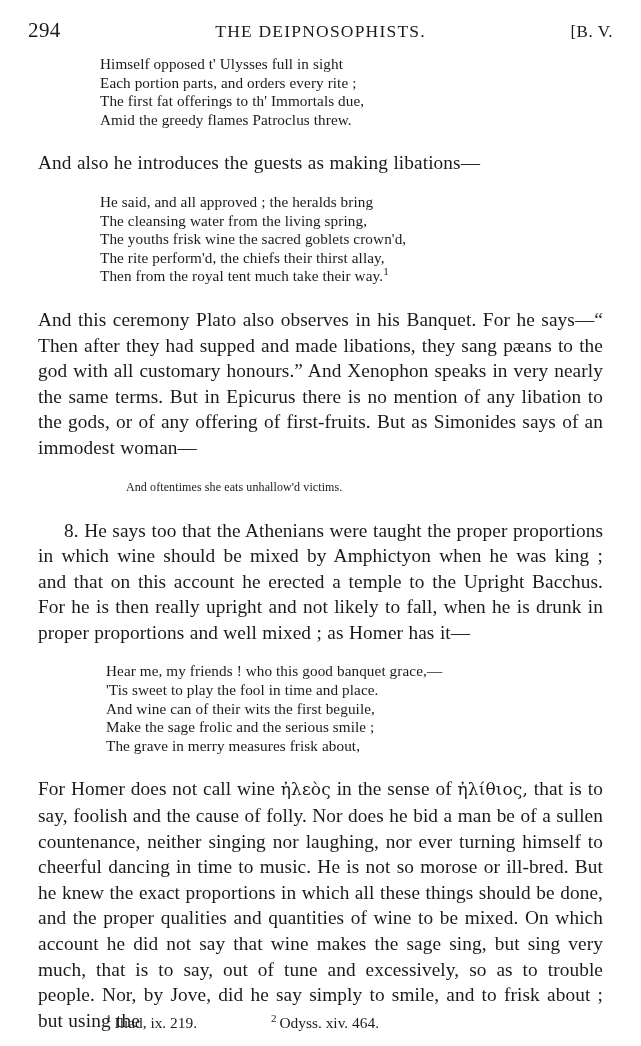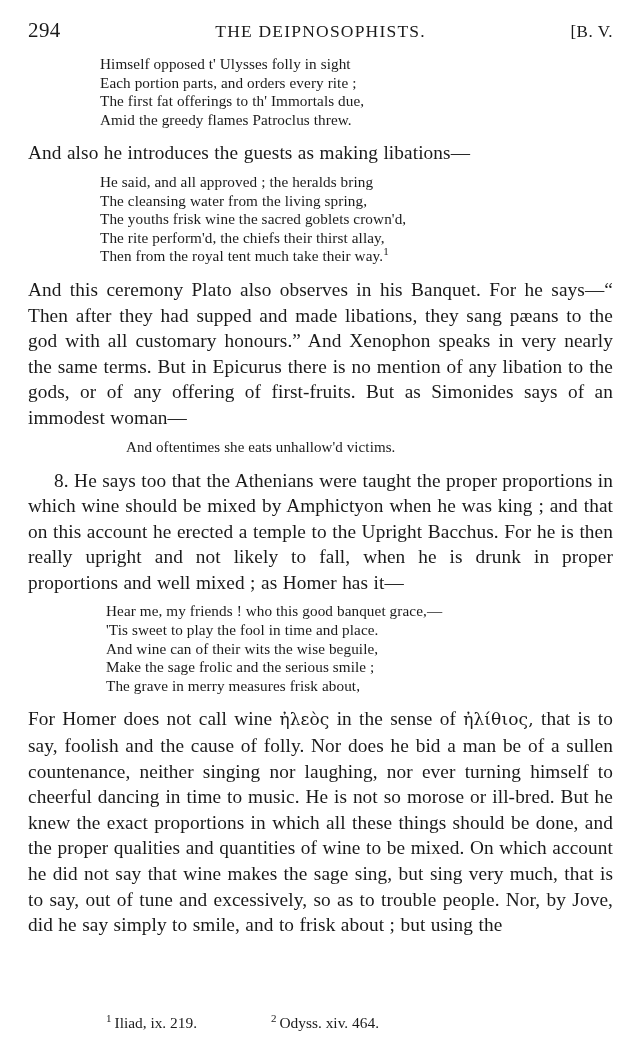--- a/index.html
+++ b/index.html
@@ -53,29 +53,29 @@
     letter-spacing: 0.1px;
   }
   .verse .line {
     white-space: nowrap;
   }
   .verse.indent2 {
     padding-left: 78px;
   }
   .verse-sm {
     padding-left: 98px;
-    font-size: 15px;
+    font-size: 12px;
     line-height: 19px;
   }
   
   .para {
     font-size: 19.3px;
     line-height: 25.6px;
     text-align: justify;
-    margin: 0;
+    margin: 10px;
     letter-spacing: 0.1px;
     word-spacing: 0.5px;
   }
   .para.lead {
     text-indent: 0;
   }
   .para.indent {
     text-indent: 26px;
   }
   .gap-s { height: 7px; }
@@ -110,21 +110,21 @@
 
 <div class="page">
 
   <div class="runhead">
     <span class="folio">294</span>
     <span class="title">THE DEIPNOSOPHISTS.</span>
     <span class="sig">[B. V.</span>
   </div>
 
   <div class="verse">
-    <div class="line">Himself opposed t' Ulysses folly in sight</div>
+    <div class="line">Himself opposed t' Ulysses full in sight</div>
     <div class="line">Each portion parts, and orders every rite ;</div>
     <div class="line">The first fat offerings to th' Immortals due,</div>
     <div class="line">Amid the greedy flames Patroclus threw.</div>
   </div>
 
   <div class="gap-m"></div>
 
   <p class="para lead">And also he introduces the guests as making libations—</p>
 
   <div class="gap-s"></div>
@@ -149,21 +149,21 @@
 
   <div class="gap-m"></div>
 
   <p class="para indent">8.  He says too that the Athenians were taught the proper proportions in which wine should be mixed by Amphictyon when he was king ; and that on this account he erected a temple to the Upright Bacchus.  For he is then really upright and not likely to fall, when he is drunk in proper proportions and well mixed ; as Homer has it—</p>
 
   <div class="gap-s"></div>
 
   <div class="verse indent2">
     <div class="line">Hear me, my friends ! who this good banquet grace,—</div>
     <div class="line">'Tis sweet to play the fool in time and place.</div>
-    <div class="line">And wine can of their wits the wise beguile,</div>
+    <div class="line">And wine can of their wits the first beguile,</div>
     <div class="line">Make the sage frolic and the serious smile ;</div>
     <div class="line">The grave in merry measures frisk about,</div>
   </div>
 
   <div class="gap-m"></div>
 
   <p class="para"><span>For Homer does not call wine </span><span class="greek">ἠλεὸς</span><span> in the sense of </span><span class="greek">ἠλίθιος,</span><span> that is to say, foolish and the cause of folly.  Nor does he bid a man be of a sullen countenance, neither singing nor laughing, nor ever turning himself to cheerful dancing in time to music.   He is not so morose or ill-bred.    But he knew the exact proportions in which all these things should be done, and the proper qualities and quantities of wine to be mixed.   On which account he did not say that wine makes the sage sing, but sing very much, that is to say, out of tune and excessively, so as to trouble people.   Nor, by Jove, did he say simply to smile, and to frisk about ; but using the</span></p>
 
   <div class="footnotes">
     <span class="fn fn1"><sup>1</sup><span>Iliad, ix. 219.</span></span>

